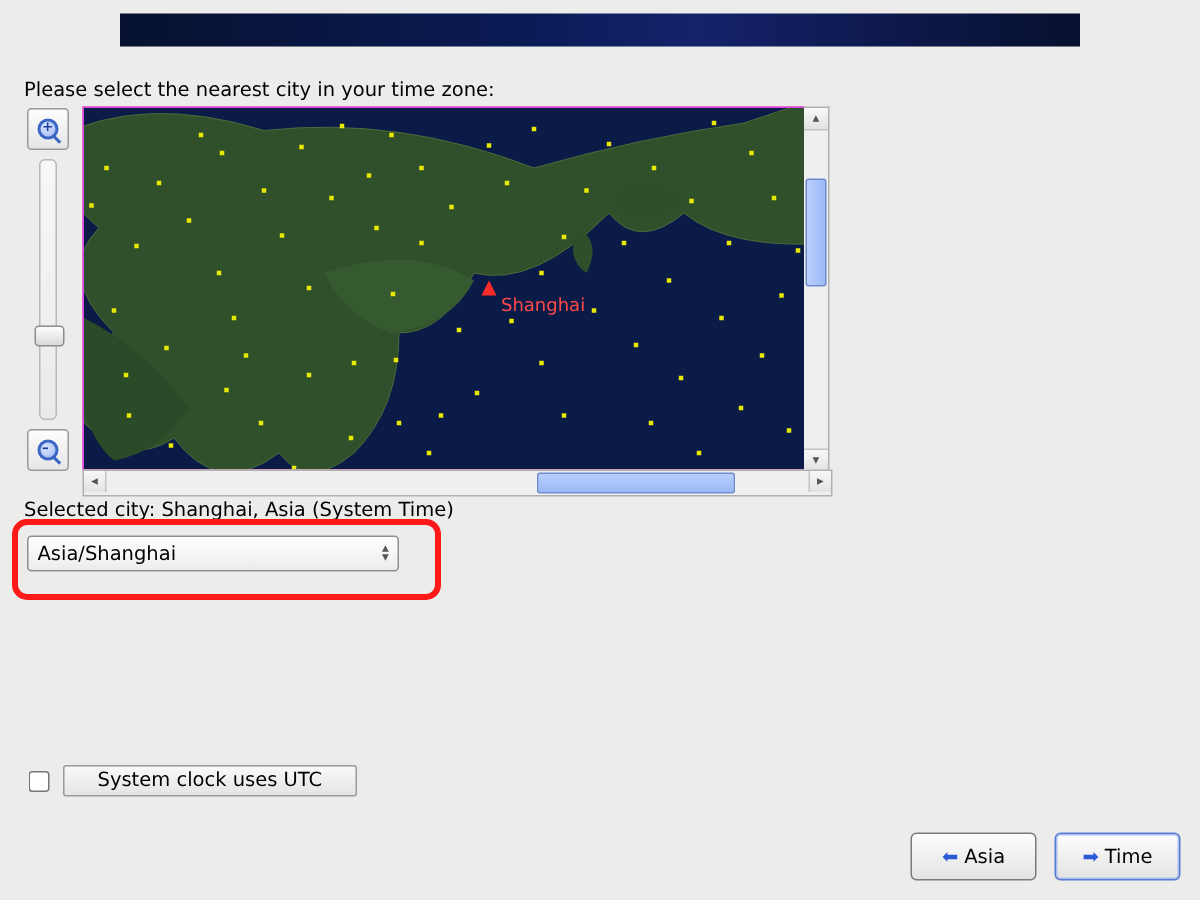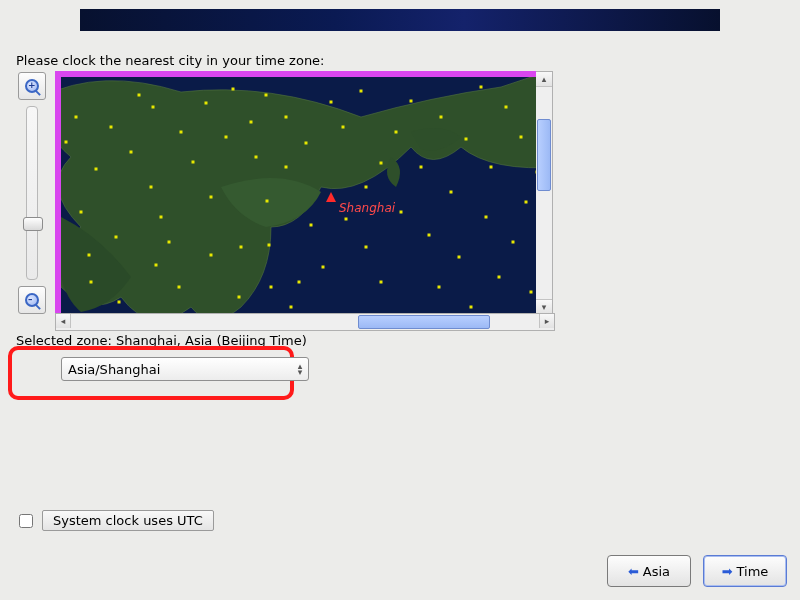--- a/index.html
+++ b/index.html
@@ -62,24 +62,23 @@
     background: linear-gradient(#fefefe, #d9d9d9);
     border: 1px solid #8c8c8c;
     border-radius: 3px;
   }
   .map-wrap {
     position: absolute;
     left: 55px;
     top: 71px;
     width: 480px;
     height: 241px;
-    border: 6px solid #d946ef;
+    border: 1px solid #d946ef;
     background: #ef4444;
     overflow: hidden;
-    font-style: italic;
   }
   .map-svg { width: 480px; height: 241px; display: block; }
   .city-dot { fill: #e8e800; }
   .sel-marker { fill: #ff2a2a; }
   .sel-label { fill: #ff4a4a; font-size: 12px; font-family: inherit; }
   .vscroll {
     position: absolute;
     left: 536px;
     top: 71px;
     width: 16px;
@@ -163,21 +162,20 @@
     width: 248px;
     height: 24px;
     background: linear-gradient(#ffffff, #ececec);
     border: 1px solid #8f8f8f;
     border-radius: 3px;
     display: flex;
     align-items: center;
     padding-left: 6px;
     box-sizing: border-box;
     cursor: pointer;
-    margin-left: 43px;
   }
   .combo .spin {
     margin-left: auto;
     width: 16px;
     font-size: 9px;
     line-height: 6px;
     color: #555;
     text-align: center;
   }
   .utc-row {
@@ -188,21 +186,21 @@
     align-items: center;
     gap: 6px;
   }
   .utc-row input[type=checkbox] {
     width: 14px;
     height: 14px;
   }
   .utc-row .utc-btn {
     border: 1px solid #9a9a9a;
     background: linear-gradient(#f9f9f9,#e4e4e4);
-    padding: 2px 10px;
+    padding: 2px 22px;
     border-radius: 2px;
     font-size: 13px;
   }
   .nav {
     position: absolute;
     right: 13px;
     bottom: 13px;
     display: flex;
     gap: 12px;
   }
@@ -226,21 +224,21 @@
   }
   .mag .circ { width:10px; height:10px; border:2px solid #3a66c4; border-radius:50%; position:absolute; top:0; left:0; background: radial-gradient(circle at 35% 35%, #dbe6ff, #9cb4f0);}
   .mag .hndl { width:6px; height:2px; background:#3a66c4; position:absolute; bottom:-1px; right:-2px; transform: rotate(45deg);}
   .mag .sign { position:absolute; top:1px; left:3px; font-size:9px; font-weight:bold; color:#1c3a90;}
 </style>
 </head>
 <body>
 
 <div class="banner"></div>
 
-<div class="instruction">Please clock the nearest city in your time zone:</div>
+<div class="instruction">Please select the nearest city in your time zone:</div>
 
 <div class="zoom-col">
   <div class="zoom-btn">
     <div class="mag">
       <div class="circ"></div>
         <div class="hndl"></div>
         <div class="sign">+</div>
     </div>
   </div>
   <div class="track">
@@ -346,21 +344,21 @@
   <div class="thumb"></div>
   <div class="arrow bot">▾</div>
 </div>
 
 <div class="hscroll">
   <div class="arrow">◂</div>
   <div class="thumb"></div>
   <div class="arrow rgt">▸</div>
 </div>
 
-<div class="selected-label">Selected zone: Shanghai, Asia (Beijing Time)</div>
+<div class="selected-label">Selected city: Shanghai, Asia (System Time)</div>
 
 <div class="highlight"></div>
 
 <div class="combo">
   <span>Asia/Shanghai</span>
   <span class="spin">▴<br>▾</span>
 </div>
 
 <div class="utc-row">
   <input type="checkbox" style="">

